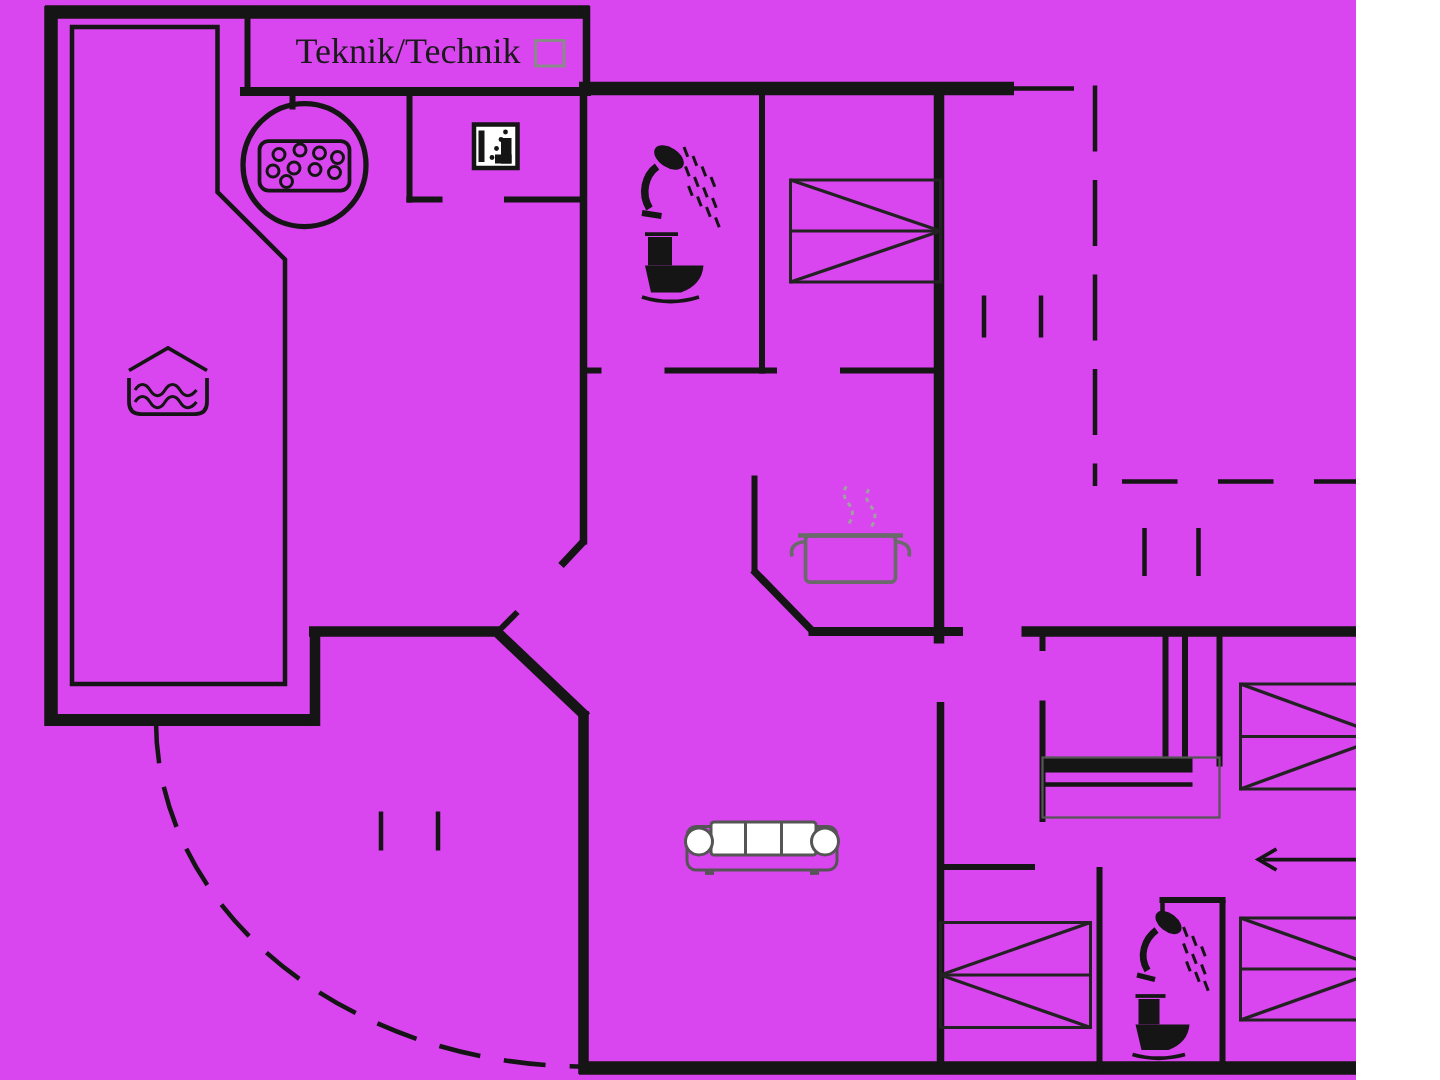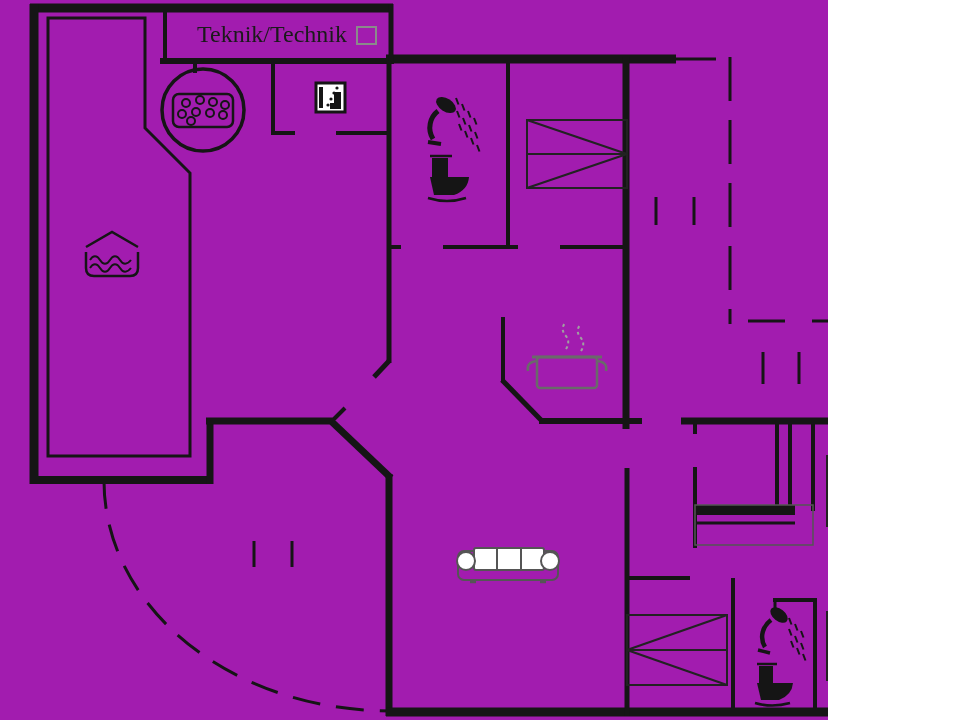--- a/index.html
+++ b/index.html
@@ -1,16 +1,16 @@
 <!DOCTYPE html>
 <html><head>
 <meta charset="utf-8">
 <style>
   html,body{margin:0;padding:0;background:#fff;}
-  #stage{position:relative;width:828px;height:720px;background:#a21caf;overflow:hidden;
+  #stage{position:relative;width:904px;height:720px;background:#d946ef;overflow:hidden;
          font-family:"Liberation Serif", serif;}
   svg{display:block}
   text.room-label{font-family:"Liberation Serif", serif;font-size:24px;fill:#1a1a1a;}
 </style>
 </head>
 <body>
 
 <div id="stage">
   <svg id="plan" width="960" height="720" viewBox="0 0 960 720" xmlns="http://www.w3.org/2000/svg">
     <g id="layer-dashed">

